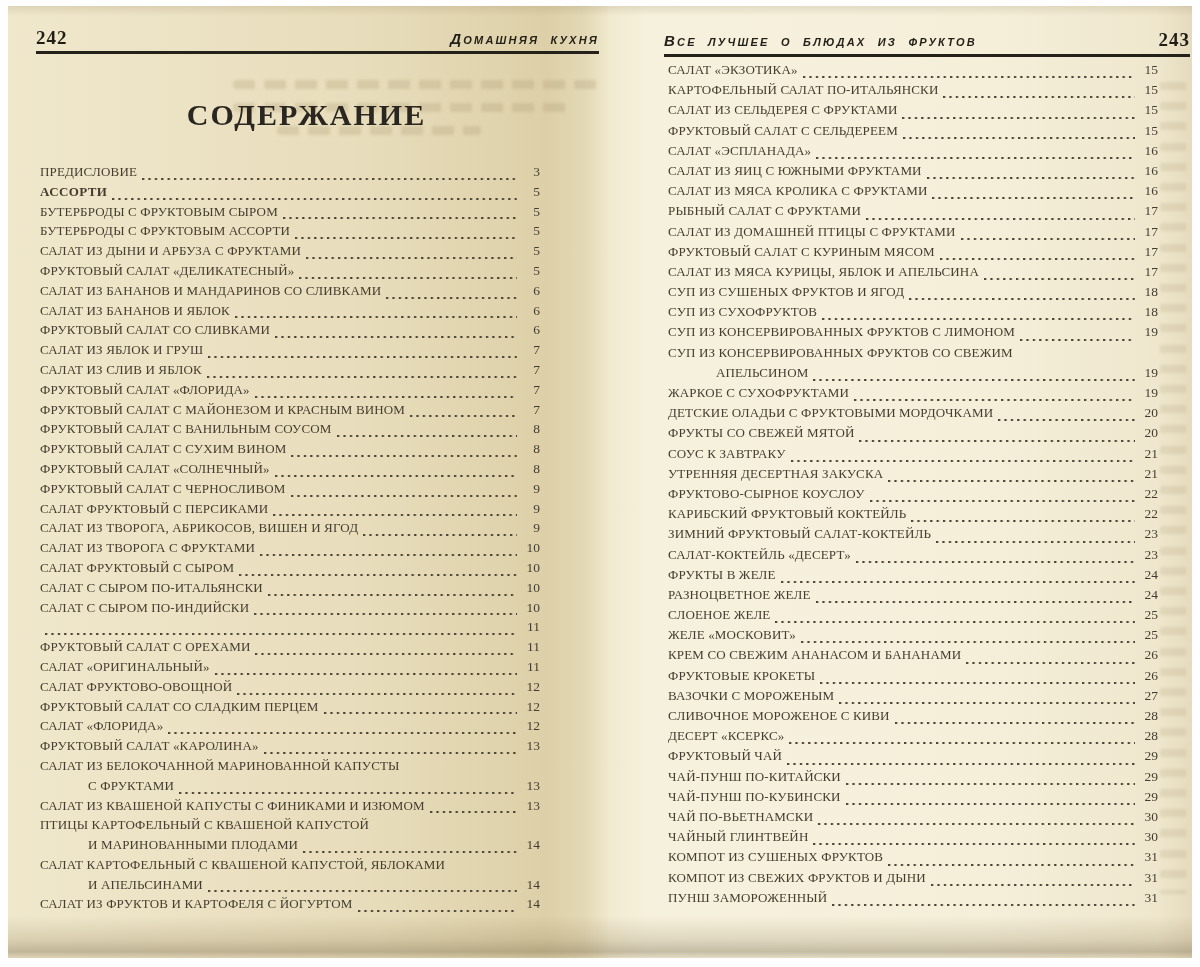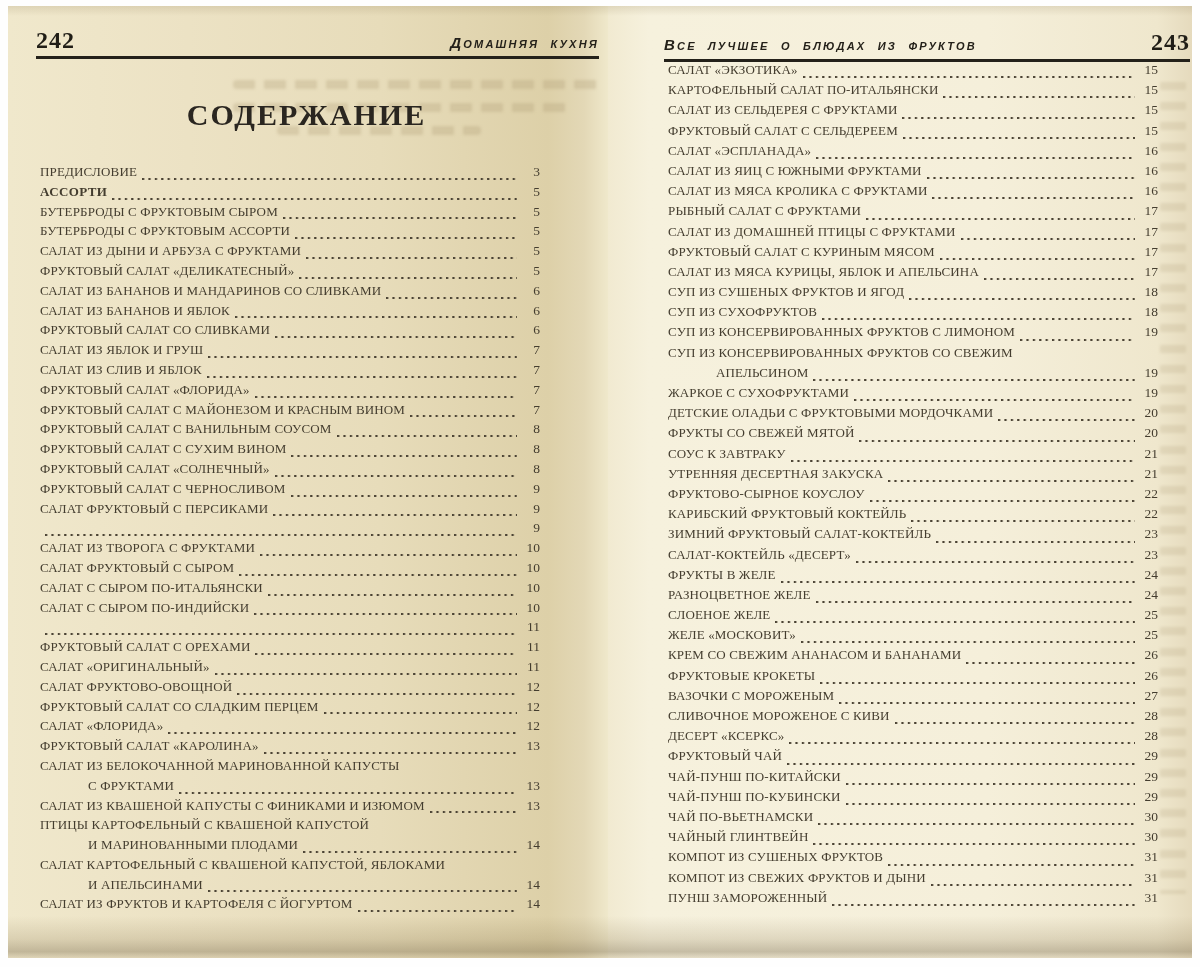--- a/index.html
+++ b/index.html
@@ -31,21 +31,21 @@
 
   
   .running-head{
     position:absolute;display:flex;justify-content:space-between;align-items:baseline;
     border-bottom:3px solid #24211a;
   }
   .rh-left{left:28px;width:563px;top:22px;padding-bottom:4px;}
   .rh-right{left:56px;width:526px;top:24px;padding-bottom:5px;gap:21px;}
   .folio{
     font-family:"Liberation Serif","DejaVu Serif",serif;
-    font-weight:700;font-size:24px;color:#201d16;letter-spacing:1px;line-height:1;
+    font-weight:700;font-size:19px;color:#201d16;letter-spacing:1px;line-height:1;
   }
   .rh-title{
     font-family:"Liberation Sans","DejaVu Sans",sans-serif;
     font-style:italic;font-weight:700;font-variant:small-caps;
     font-size:15px;color:#24211a;letter-spacing:2.2px;word-spacing:5px;line-height:1;
   }
 
   
   .toc-title{
     position:absolute;left:30px;width:505px;top:76px;margin:16px;text-align:center;
@@ -185,20 +185,21 @@
           <span class="tlabel">ФРУКТОВЫЙ САЛАТ С ЧЕРНОСЛИВОМ</span>
           <span class="tleader"></span>
           <span class="tpage">9</span>
         </div>
         <div class="trow">
           <span class="tlabel">САЛАТ ФРУКТОВЫЙ С ПЕРСИКАМИ</span>
           <span class="tleader"></span>
           <span class="tpage">9</span>
         </div>
         <div class="trow">
+          <span class="tlabel">САЛАТ ИЗ ТВОРОГА, АБРИКОСОВ, ВИШЕН И ЯГОД</span>
           <span class="tleader"></span>
           <span class="tpage">9</span>
         </div>
         <div class="trow">
           <span class="tlabel">САЛАТ ИЗ ТВОРОГА С ФРУКТАМИ</span>
           <span class="tleader"></span>
           <span class="tpage">10</span>
         </div>
         <div class="trow">
           <span class="tlabel">САЛАТ ФРУКТОВЫЙ С СЫРОМ</span>

